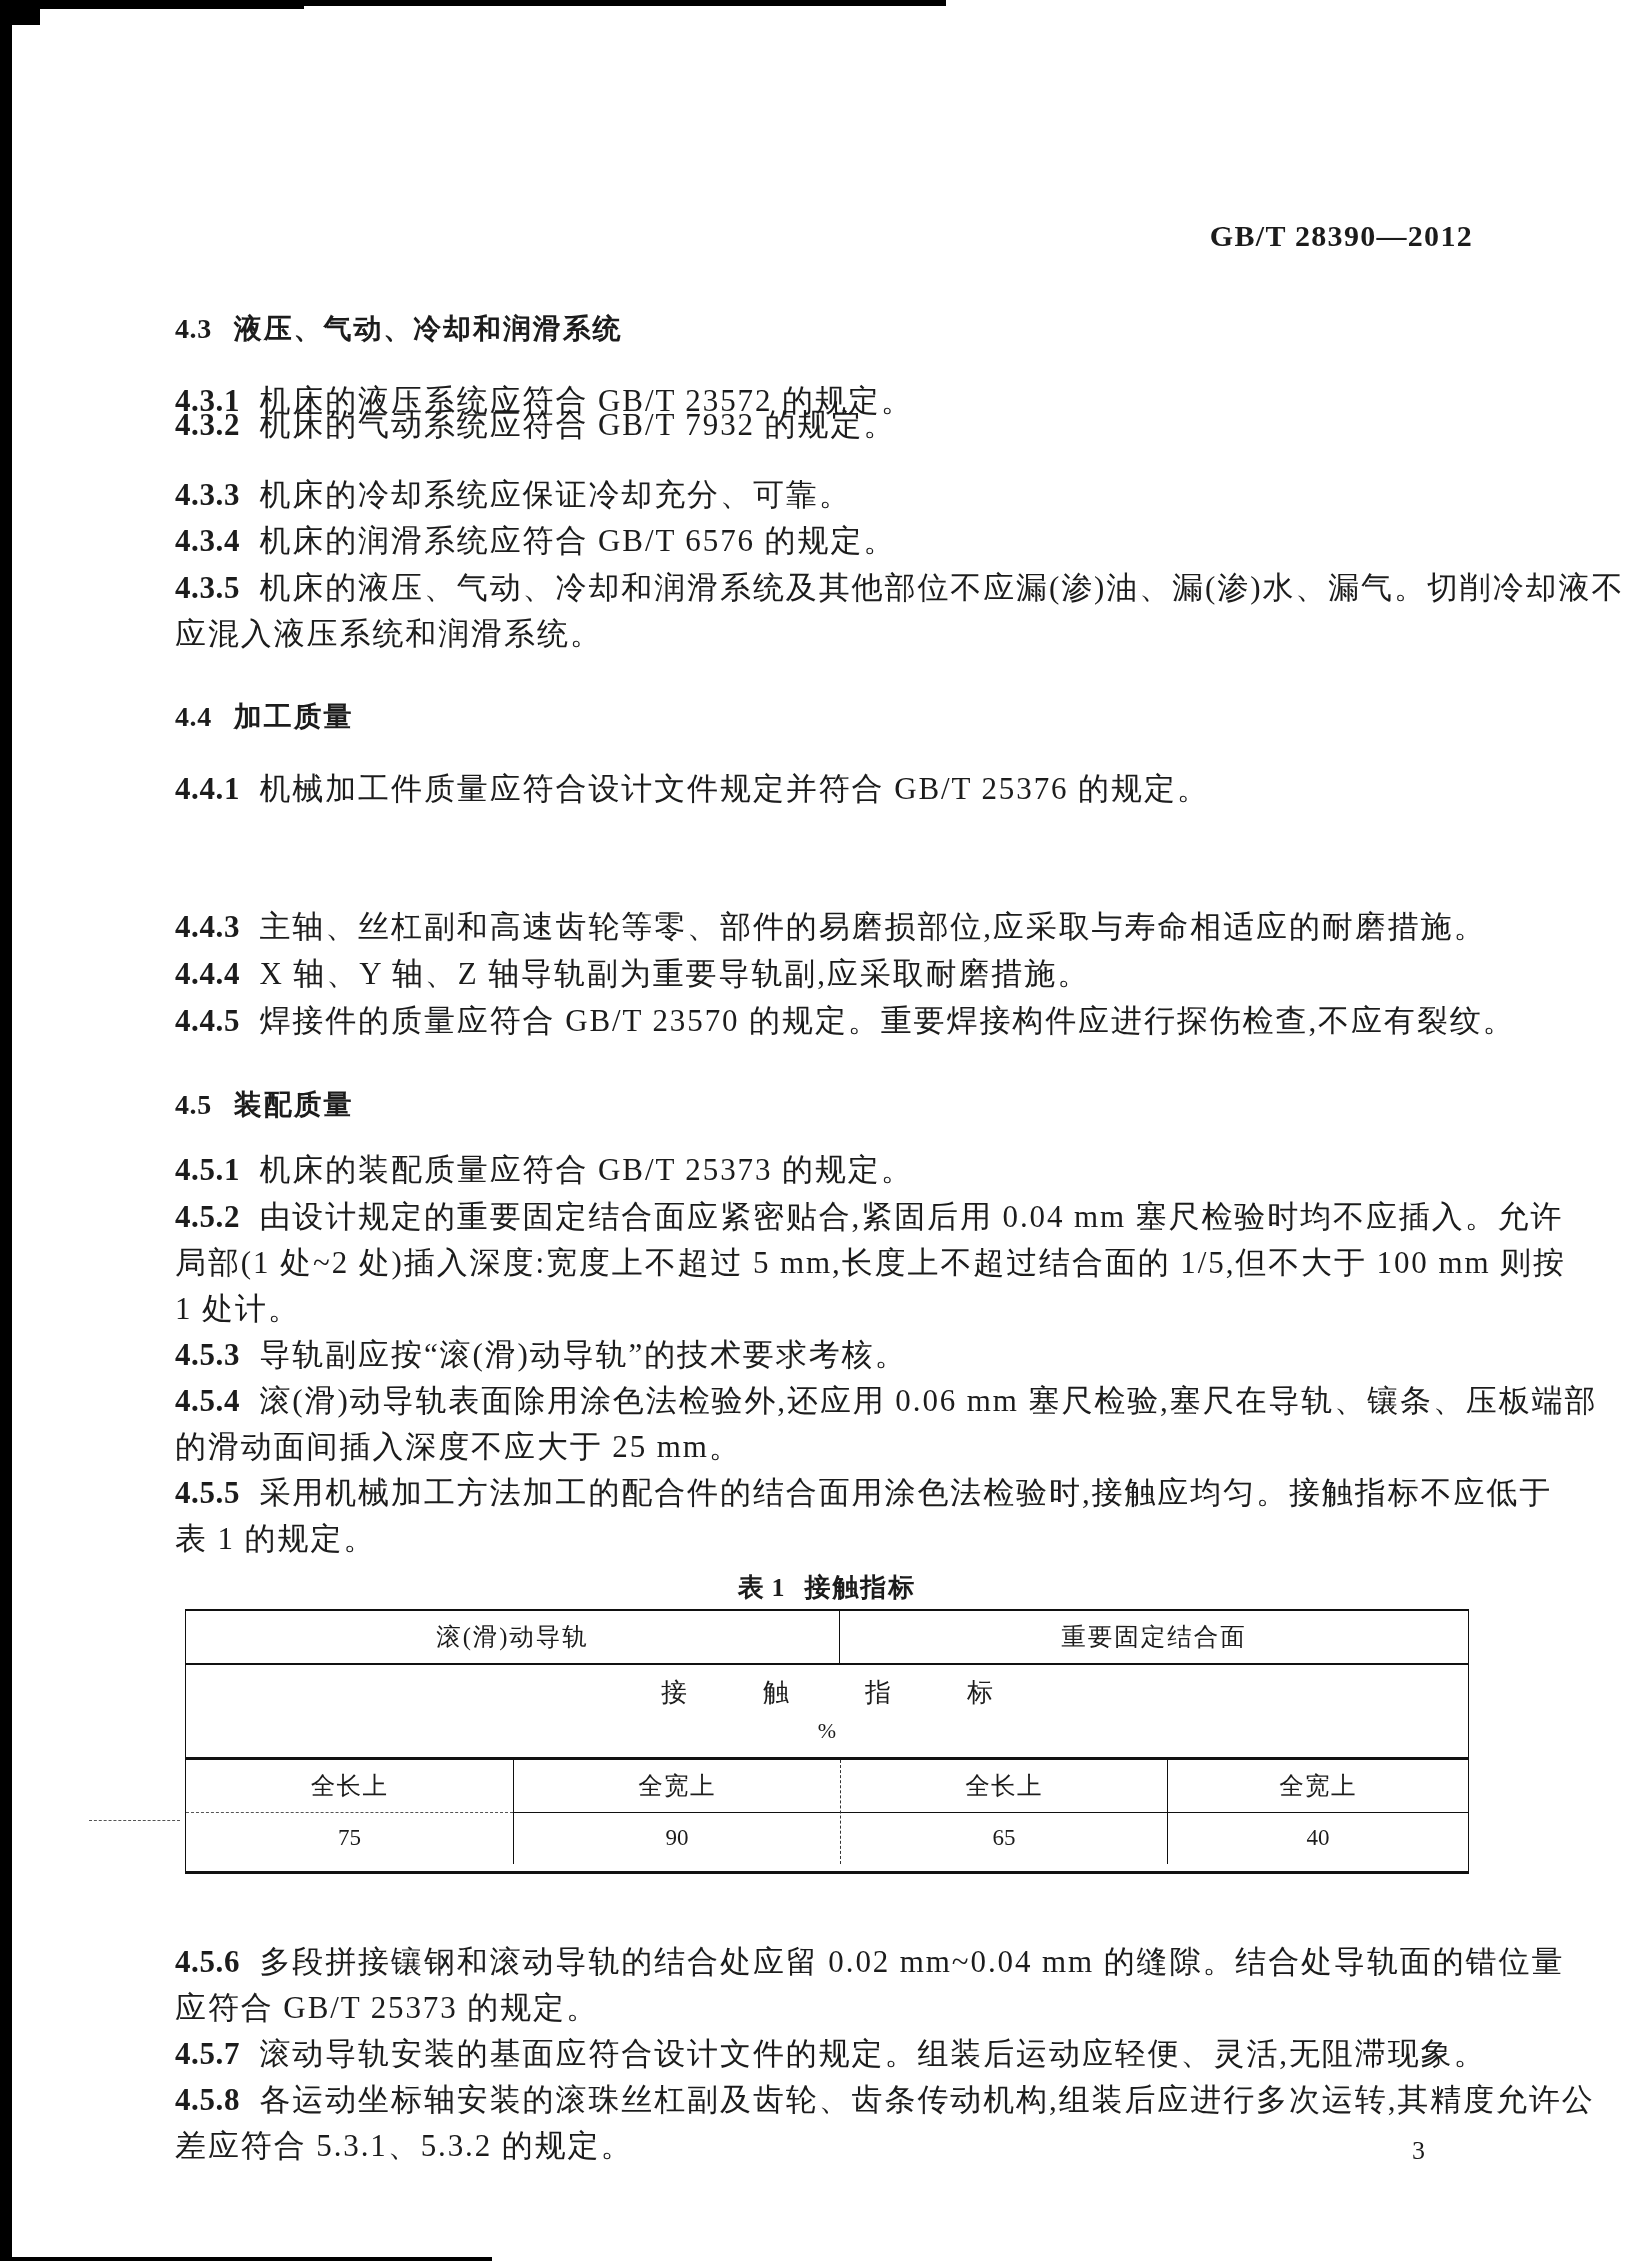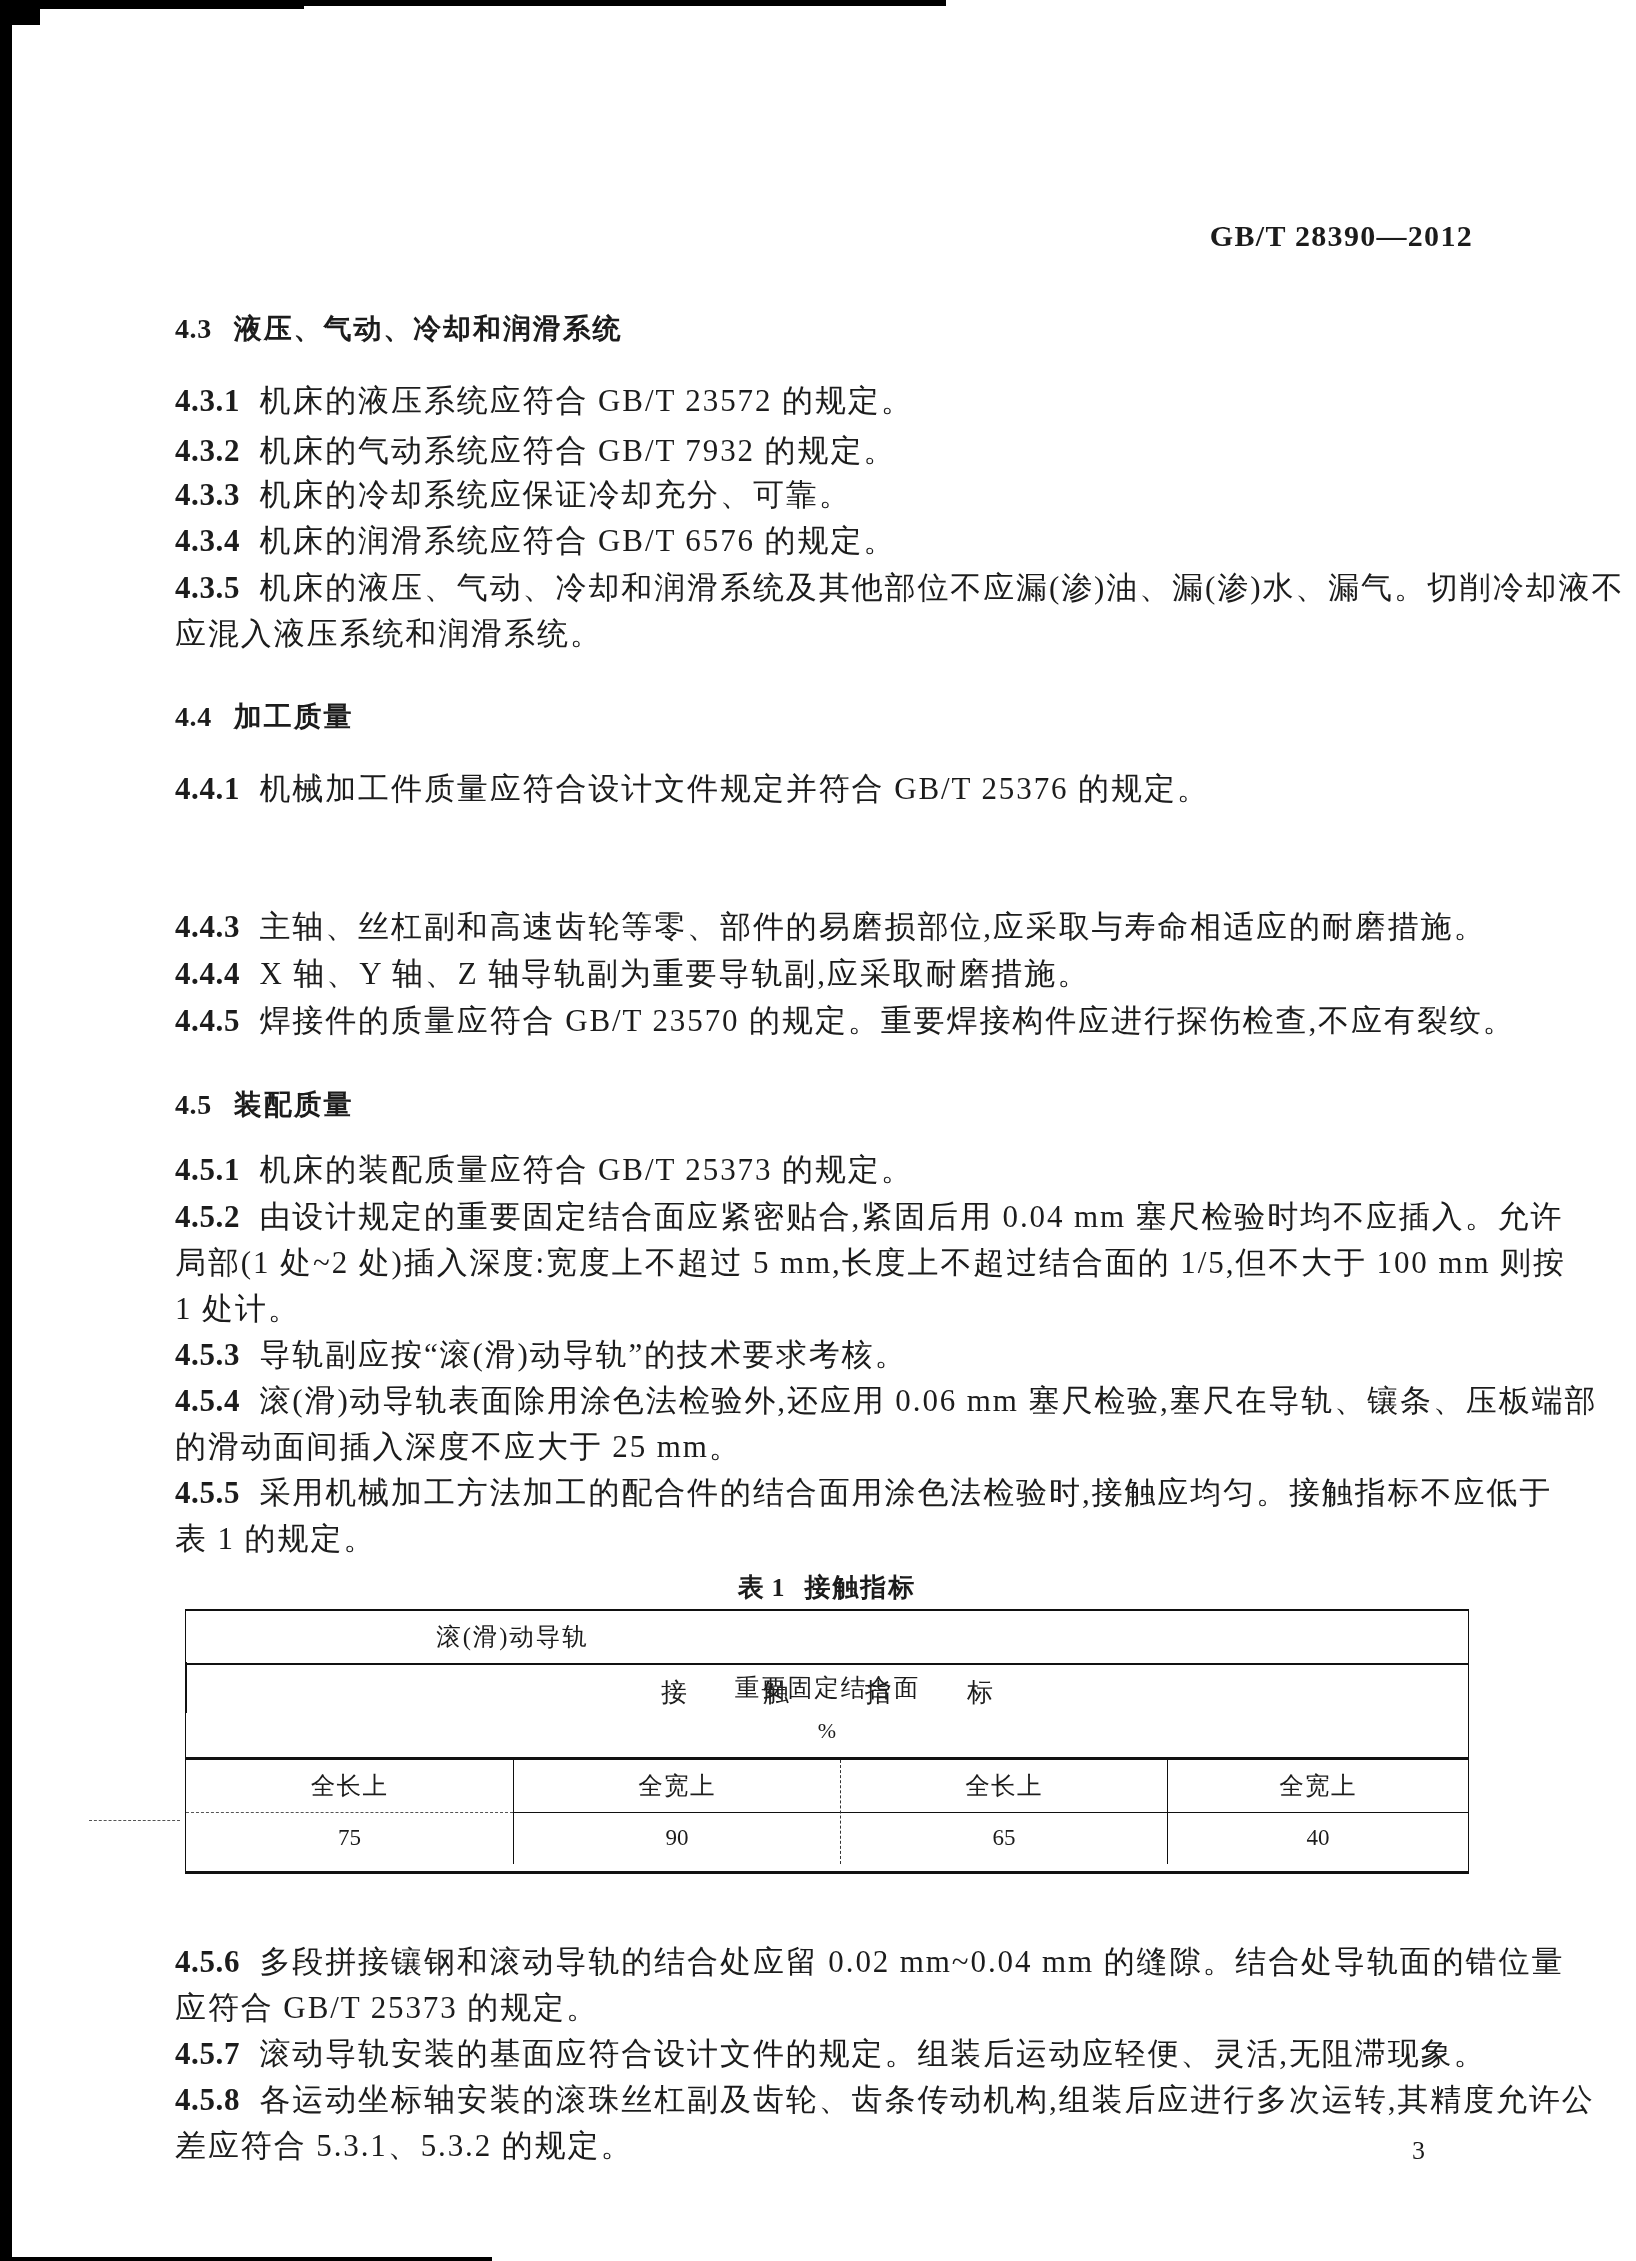--- a/index.html
+++ b/index.html
@@ -38,21 +38,21 @@
     line-height:36px;text-align:center;font-size:26px;font-weight:700;
     letter-spacing:1.9px;}
   .tbl-caption .cap-num{margin-right:19.4px;letter-spacing:0.6px;}
   
   .tbl{
     position:absolute;left:185px;top:1609px;width:1284px;height:265px;
     box-sizing:border-box;
     border-style:solid;border-color:#111;border-width:2.6px 1.9px 3.9px 1.9px;
     font-size:24.6px;
   }
-  .tr1{display:flex;height:54px;border-bottom:2.6px double #111;box-sizing:border-box;flex-direction:column;}
+  .tr1{display:flex;height:54px;border-bottom:2.6px double #111;box-sizing:border-box;}
   .th-left{width:653px;line-height:51px;text-align:center;letter-spacing:1.9px;}
   .th-right{flex:1;line-height:51px;text-align:center;letter-spacing:1.9px;
     border-left:1.3px solid #111;box-sizing:border-box;}
   .tr2{height:95px;border-bottom:3.9px solid #111;box-sizing:border-box;
     text-align:center;padding-top:10.4px;}
   .tr2 .idx{font-size:26px;line-height:36px;}
   .tr2 .spread{letter-spacing:76px;margin-left:76px;}
   .tr2 .unit{font-size:22px;line-height:28.5px;margin-top:5.2px;}
   .tr3{display:flex;height:104px;}
   .cell{display:flex;flex-direction:column;box-sizing:border-box;}
@@ -80,21 +80,21 @@
   <div class="artifact-dash"></div>
 
   <div class="std-number">GB/T 28390—2012</div>
 
   <div class="h2" style="top:310px">
     <span class="num">4.3</span><span>液压、气动、冷却和润滑系统</span>
   </div>
   <div class="para" style="top:378px">
     <div class="pl"><span class="cnum">4.3.1</span><span>机床的液压系统应符合 GB/T 23572 的规定。</span></div>
   </div>
-  <div class="para" style="top:428px">
+  <div class="para" style="top:402px">
     <div class="pl"><span class="cnum">4.3.2</span><span>机床的气动系统应符合 GB/T 7932 的规定。</span></div>
   </div>
   <div class="para" style="top:472px">
     <div class="pl"><span class="cnum">4.3.3</span><span>机床的冷却系统应保证冷却充分、可靠。</span></div>
   </div>
   <div class="para" style="top:518px">
     <div class="pl"><span class="cnum">4.3.4</span><span>机床的润滑系统应符合 GB/T 6576 的规定。</span></div>
   </div>
   <div class="para" style="top:565px">
     <div class="pl"><span class="cnum">4.3.5</span><span>机床的液压、气动、冷却和润滑系统及其他部位不应漏(渗)油、漏(渗)水、漏气。切削冷却液不</span></div>

